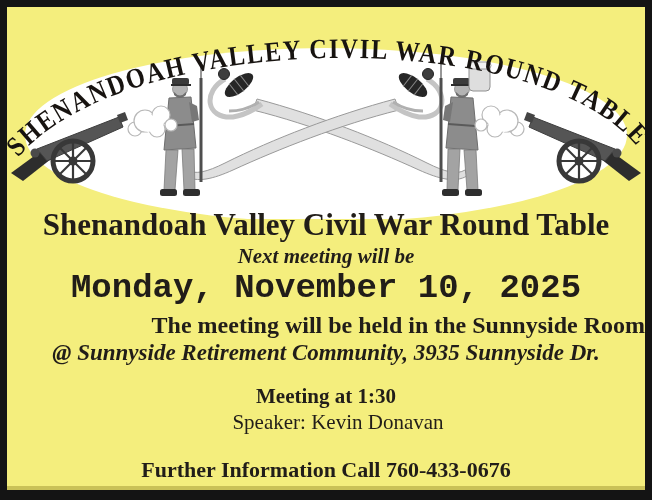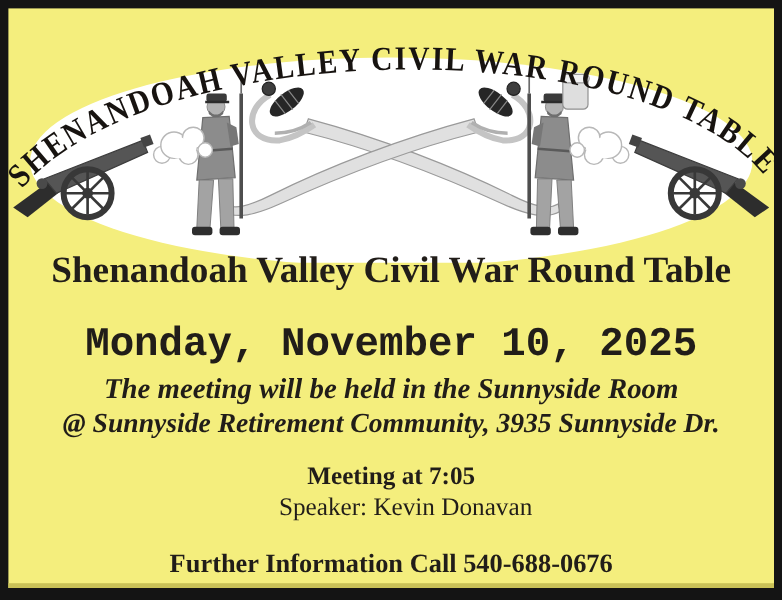--- a/index.html
+++ b/index.html
@@ -12,21 +12,21 @@
     background:#f4ee7d;border-bottom:4px solid #c9c157;box-sizing:content-box;
   }
   .hero{position:absolute;left:0;top:0;width:638px;height:212px;}
   .line{
     position:absolute;left:0;width:638px;text-align:center;
     color:#211d19;white-space:nowrap;
   }
   .org-name{top:200px;font-size:31px;font-weight:700;}
   .next-meeting{top:237px;font-size:21px;font-weight:700;font-style:italic;}
   .date-line{top:262px;font-size:34px;font-weight:700;font-family:Liberation Mono, monospace;}
-  .loc1{top:305px;font-size:24px;font-weight:700;font-style:italic;}
+  .loc1{top:305px;font-size:24px;font-weight:700;text-align:right;}
   .loc2{top:333px;font-size:23px;font-weight:700;font-style:italic;text-align:center;}
   .time-line{top:377px;font-size:21px;font-weight:700;}
   .speaker-line{top:403px;font-size:21px;font-weight:400;margin-left:12px;}
   .topic-line{top:428px;font-size:19px;font-weight:700;}
   .contact-line{top:450px;font-size:22px;font-weight:700;}
   .arc-title-text{
     font-family:"Liberation Serif",serif;font-weight:700;font-size:28px;
     letter-spacing:2px;fill:#171310;
   }
 </style>
@@ -116,21 +116,22 @@
           <use href="#cannon" transform="translate(638,96) scale(-1,1)"></use>
         </g>
 
         <text class="arc-title-text">
           <textPath href="#arcPath" startOffset="50%" text-anchor="middle" textLength="665" lengthAdjust="spacingAndGlyphs">SHENANDOAH VALLEY CIVIL WAR ROUND TABLE</textPath>
         </text>
       </svg>
     </div>
 
     <div class="line org-name">Shenandoah Valley Civil War Round Table</div>
+    <div class="line next-meeting">Next meeting will be</div>
     <div class="line date-line">Monday, November 10, 2025</div>
     <div class="line loc1">The meeting will be held in the Sunnyside Room</div>
     <div class="line loc2">@ Sunnyside Retirement Community, 3935 Sunnyside Dr.</div>
-    <div class="line time-line">Meeting at 7:05</div>
+    <div class="line time-line">Meeting at 1:30</div>
     <div class="line speaker-line">Speaker: Kevin Donavan</div>
-    <div class="line contact-line">Further Information Call 540-688-0676</div>
+    <div class="line contact-line">Further Information Call 760-433-0676</div>
 
   </div>
 </div>
 
 </body></html>

